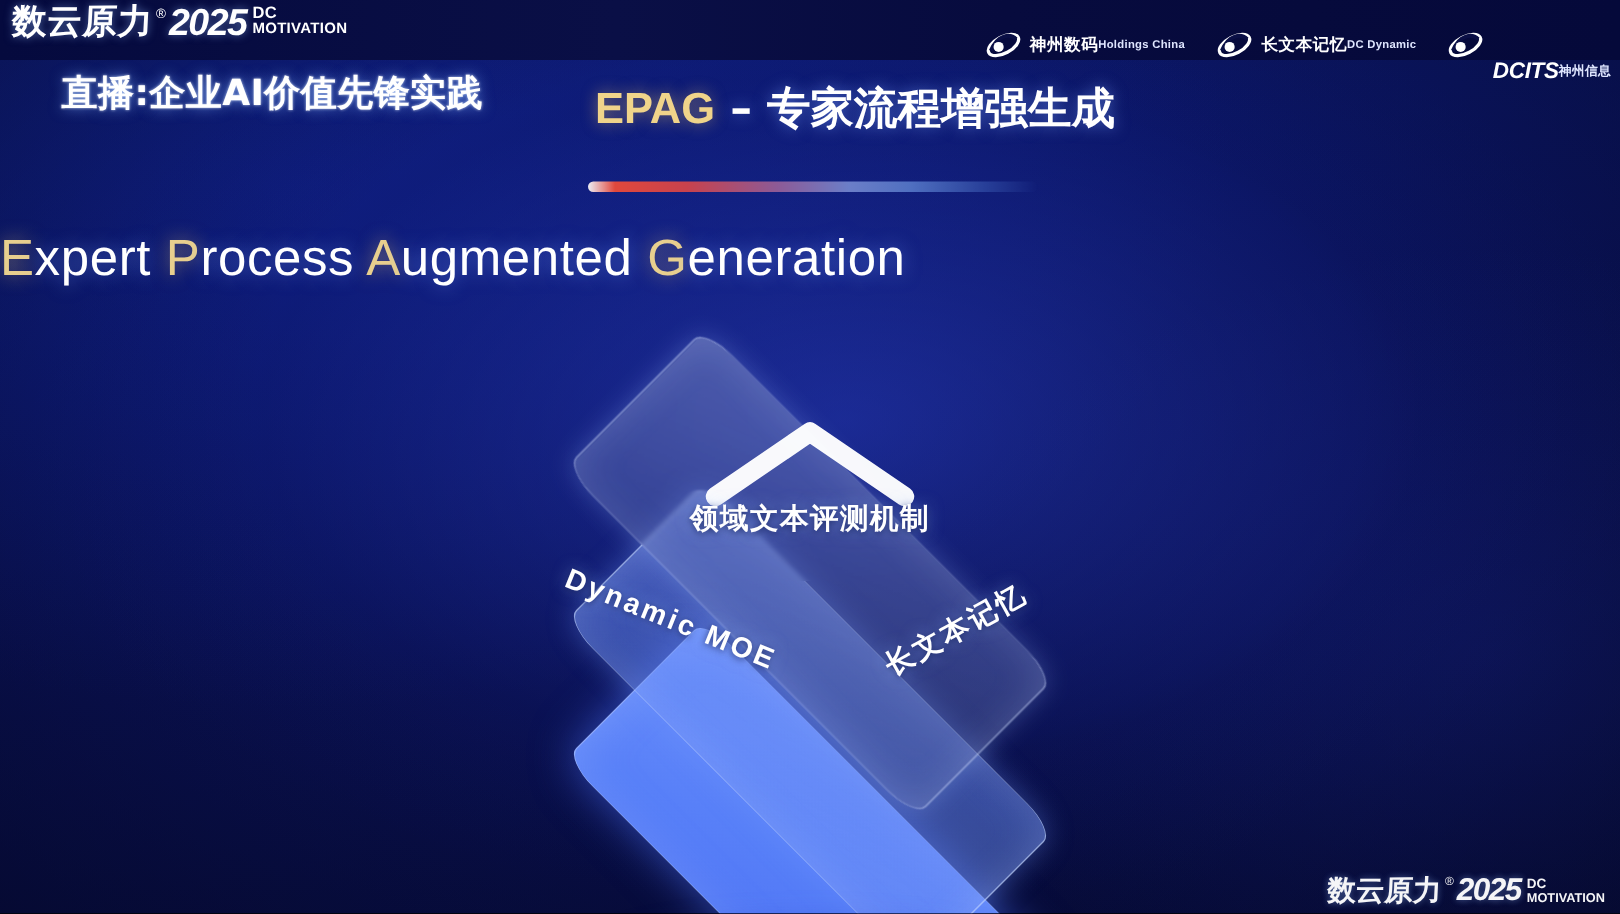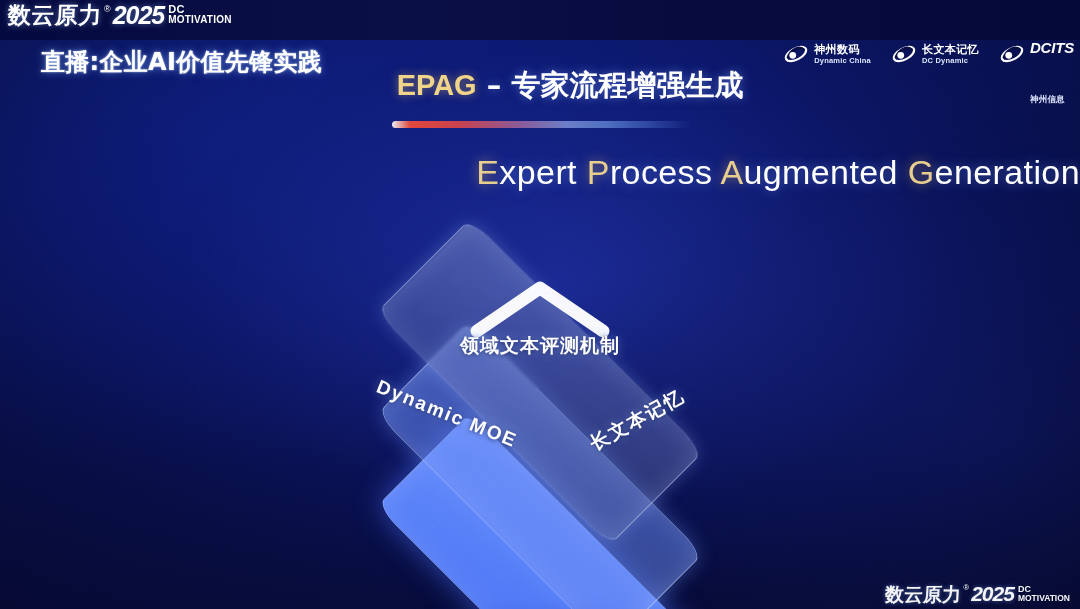--- a/index.html
+++ b/index.html
@@ -70,36 +70,35 @@
     margin-left:35px;
   }
 
   
   .logos{
     position:absolute; right:6px; top:4px; z-index:8;
     display:flex; align-items:center; gap:20px;
   }
   .logo{ display:flex; align-items:center; gap:5px; }
   .logo .mark{ width:26px; height:26px; flex:0 0 26px; position:relative; }
-  .logo .txt{ display:flex; flex-direction:column; line-height:1; }
+  .logo .txt{ display:flex; flex-direction:row; line-height:1;text-align:center; }
   .logo .t1{ font-family:"DejaVu Sans",sans-serif; font-size:11px; font-weight:bold; color:#fff; letter-spacing:.4px;}
   .logo .t1.lat{ font-family:"Liberation Sans",sans-serif; font-size:15px; font-style:italic; letter-spacing:-.2px;margin-top:36px;}
   .logo .t2{ font-size:7.5px; font-weight:bold; color:#dfe6ff; margin-top:2px; letter-spacing:.2px;}
   .logo .t2.cn{ font-family:"DejaVu Sans",sans-serif; font-size:8.5px;margin-top:40px; }
 
   
   .epag-title{
     position:absolute; left:0; right:0; top:54px; z-index:7;
     text-align:center;
     font-family:"DejaVu Sans",sans-serif;
     font-weight:bold; font-size:29px; line-height:36px;
     color:#ffffff;
     padding-left:60px;
     text-shadow:0 0 10px rgba(120,160,255,.55);
-    margin-top:13px;
   }
   .epag-title .gold{
     font-family:"Liberation Sans",sans-serif;
     color:#f0d48a;
     text-shadow:0 0 10px rgba(240,200,110,.5);
   }
 
   .divider{
     position:absolute; top:121px; left:392px; width:300px; height:7px; z-index:7;
     border-radius:4px;
@@ -110,21 +109,21 @@
       #8d5a96 42%,
       #6b7ec8 58%,
       #4f6fc0 72%,
       rgba(60,92,180,.55) 88%,
       rgba(30,50,130,0) 100%);
     filter:blur(.3px);
   }
 
   .subtitle{
     position:absolute; left:0; right:0; top:150px; z-index:7;
-    text-align:right;
+    text-align:left;
     font-family:"Liberation Sans",sans-serif;
     font-weight:normal; font-size:34px; line-height:44px;
     color:#ffffff; letter-spacing:.4px;
     text-shadow:0 0 12px rgba(120,160,255,.5);
   }
   .subtitle .cap{ color:#e8cf8e; text-shadow:0 0 12px rgba(235,200,120,.55); }
 
   
   .diagram{
     position:absolute; left:220px; top:215px; width:640px; height:370px; z-index:5;
@@ -240,21 +239,21 @@
     <div class="logo">
       <span class="mark">
         <svg width="26" height="26" viewBox="0 0 40 40">
           <ellipse cx="20" cy="20" rx="17" ry="8.5" transform="rotate(-28 20 20)" fill="none" stroke="#ffffff" stroke-width="3.4"></ellipse>
           <path d="M7 26 C14 9, 27 8, 33 14" fill="none" stroke="#0a0f46" stroke-width="4"></path>
           <circle cx="15" cy="22" r="5.2" fill="#ffffff"></circle>
         </svg>
       </span>
       <span class="txt">
         <span class="t1">神州数码</span>
-        <span class="t2">Dynamic China</span>
+        <span class="t2">Holdings China</span>
       </span>
     </div>
 
     <div class="logo">
       <span class="mark">
         <svg width="26" height="26" viewBox="0 0 40 40">
           <ellipse cx="20" cy="20" rx="17" ry="8.5" transform="rotate(-28 20 20)" fill="none" stroke="#ffffff" stroke-width="3.4"></ellipse>
           <path d="M7 26 C14 9, 27 8, 33 14" fill="none" stroke="#0a0f46" stroke-width="4"></path>
           <circle cx="15" cy="22" r="5.2" fill="#ffffff"></circle>
         </svg>

